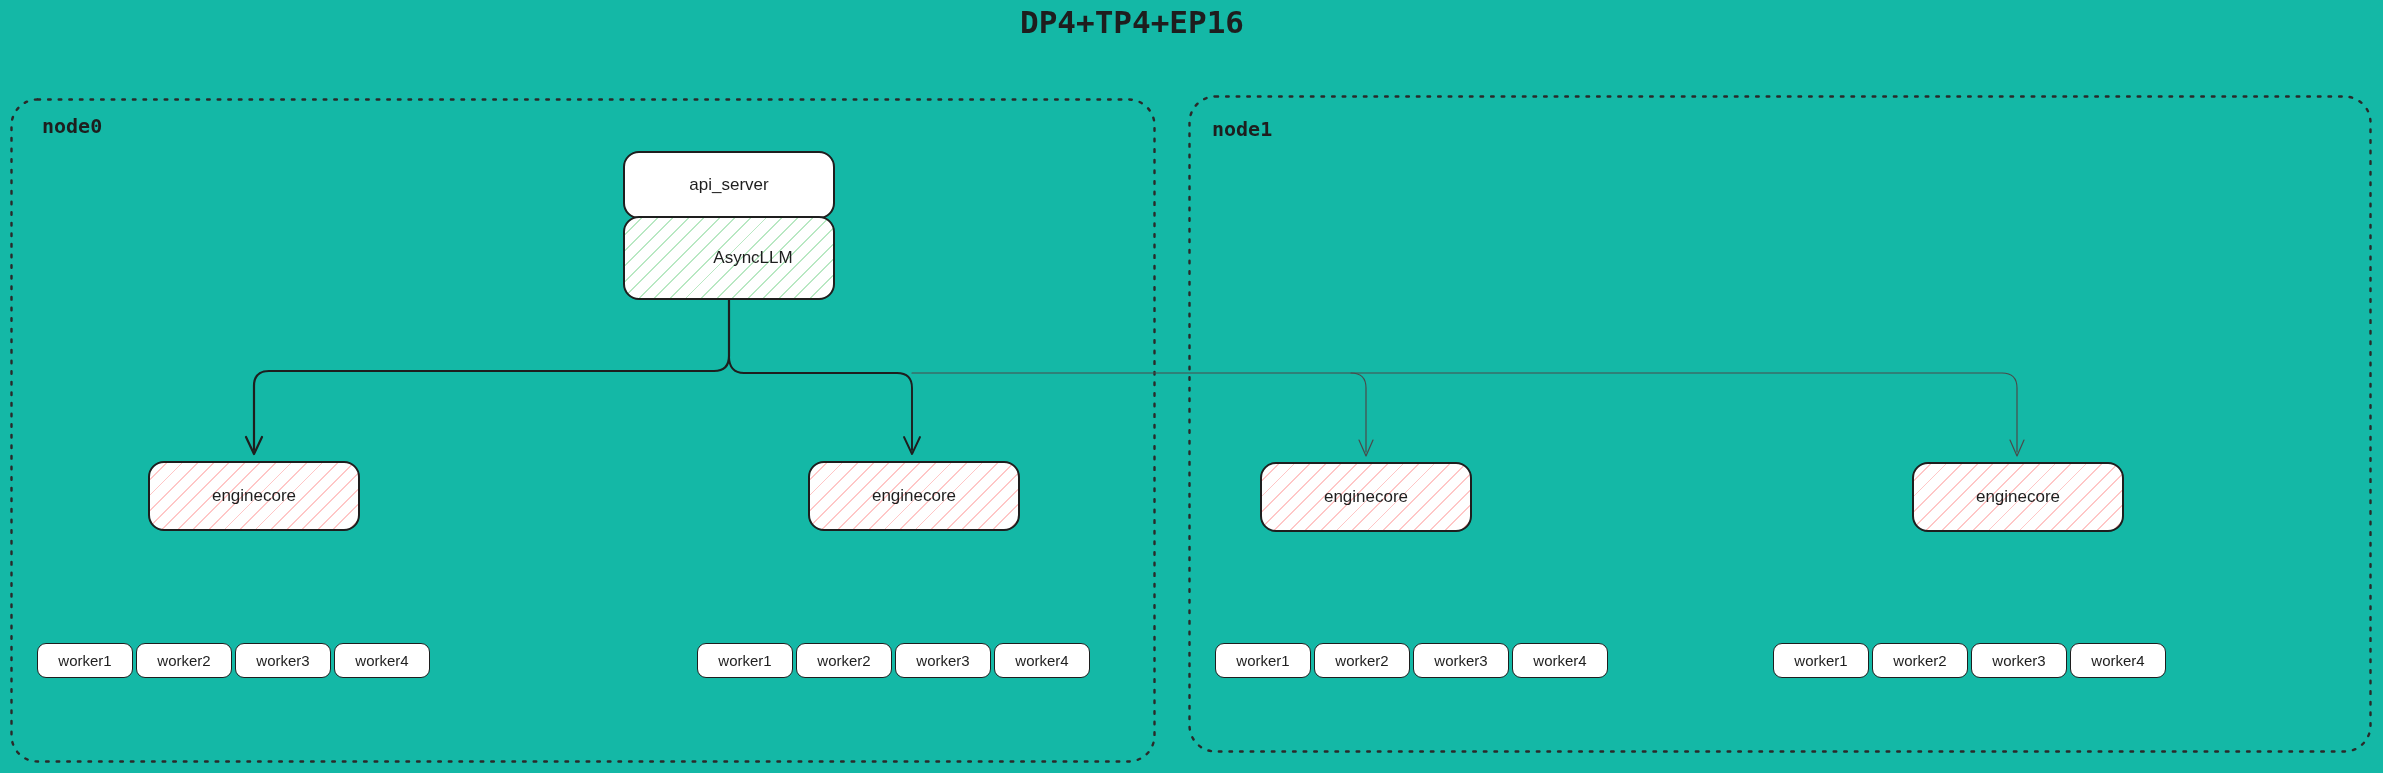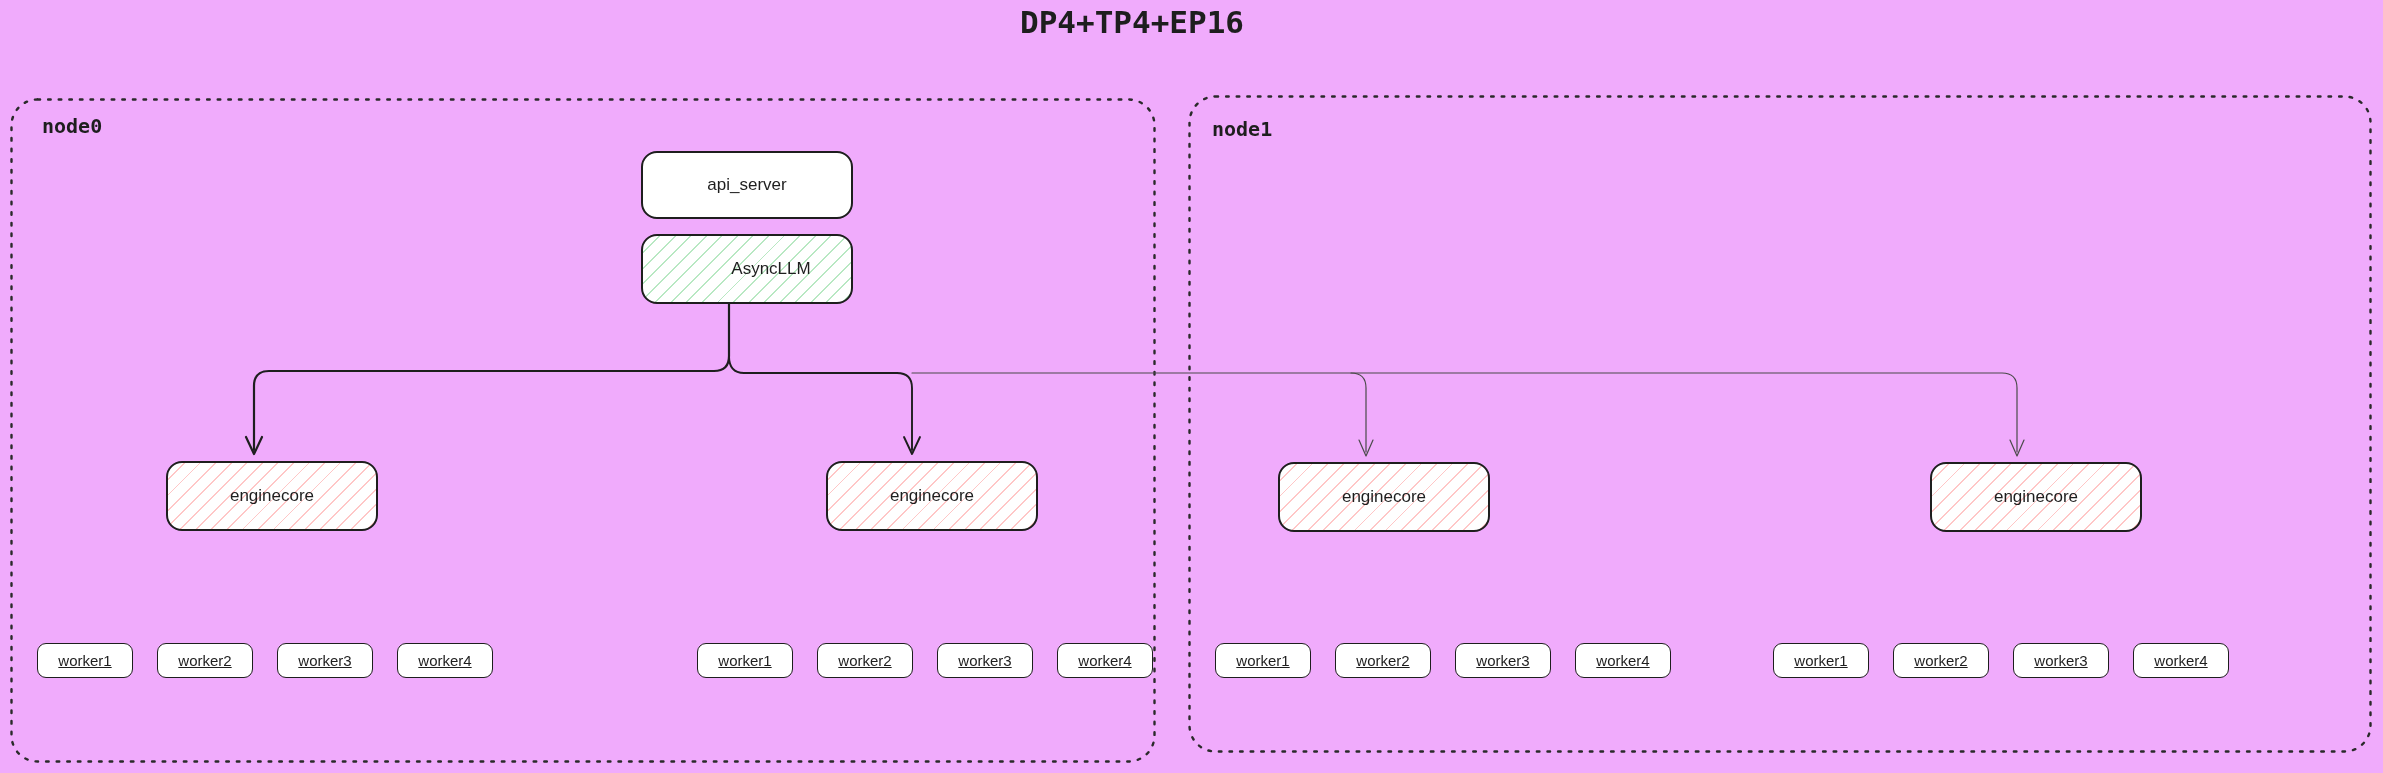--- a/index.html
+++ b/index.html
@@ -1,20 +1,20 @@
 <!DOCTYPE html>
 <html><head>
 <meta charset="utf-8">
 <style>
   html, body { margin: 0; padding: 0; background: #ffffff; }
   .canvas {
     position: relative;
     width: 2383px;
     height: 773px;
-    background: #f0abfc;
+    background: #14b8a6;
     font-family: "Liberation Sans", "DejaVu Sans", sans-serif;
     color: #1e1e1e;
     overflow: hidden;
   }
   .title {
     position: absolute;
     left: 1020px;
     top: 4px;
     font-family: "DejaVu Sans Mono", monospace;
     font-weight: bold;
@@ -51,48 +51,46 @@
     box-sizing: border-box;
     border: 2px solid #1e1e1e;
     border-radius: 16px;
     background-color: #ffffff;
     display: flex;
     align-items: center;
     justify-content: center;
     font-size: 17px;
     color: #1e1e1e;
     white-space: nowrap;
-    margin-left: 18px;
   }
   .hatch-green {
     background-image: repeating-linear-gradient(135deg,
       rgba(85, 200, 110, 0.42) 0px,
       rgba(85, 200, 110, 0.42) 1.4px,
       transparent 1.4px,
       transparent 11px);
   }
   .hatch-red {
     background-image: repeating-linear-gradient(135deg,
       rgba(255, 120, 120, 0.42) 0px,
       rgba(255, 120, 120, 0.42) 1.3px,
       transparent 1.3px,
       transparent 11px);
   }
   .api-server { left: 623px; top: 151px; width: 212px; height: 68px; }
-  .asyncllm   { left: 623px; top: 234px; width: 212px; height: 70px; padding-left: 48px; }
+  .asyncllm   { left: 623px; top: 216px; width: 212px; height: 84px; padding-left: 48px; }
   .ec1 { left: 148px;  top: 461px; width: 212px; height: 70px; }
   .ec2 { left: 808px;  top: 461px; width: 212px; height: 70px; }
   .ec3 { left: 1260px; top: 462px; width: 212px; height: 70px; }
   .ec4 { left: 1912px; top: 462px; width: 212px; height: 70px; }
 
   .workers {
     position: absolute;
     display: flex;
-    gap: 24px;
-    text-decoration: underline;
+    gap: 3px;
   }
   .g1 { left: 37px;   top: 643px; }
   .g2 { left: 697px;  top: 643px; }
   .g3 { left: 1215px; top: 643px; }
   .g4 { left: 1773px; top: 643px; }
   .worker {
     box-sizing: border-box;
     width: 96px;
     height: 35px;
     border: 1.8px solid #1e1e1e;

